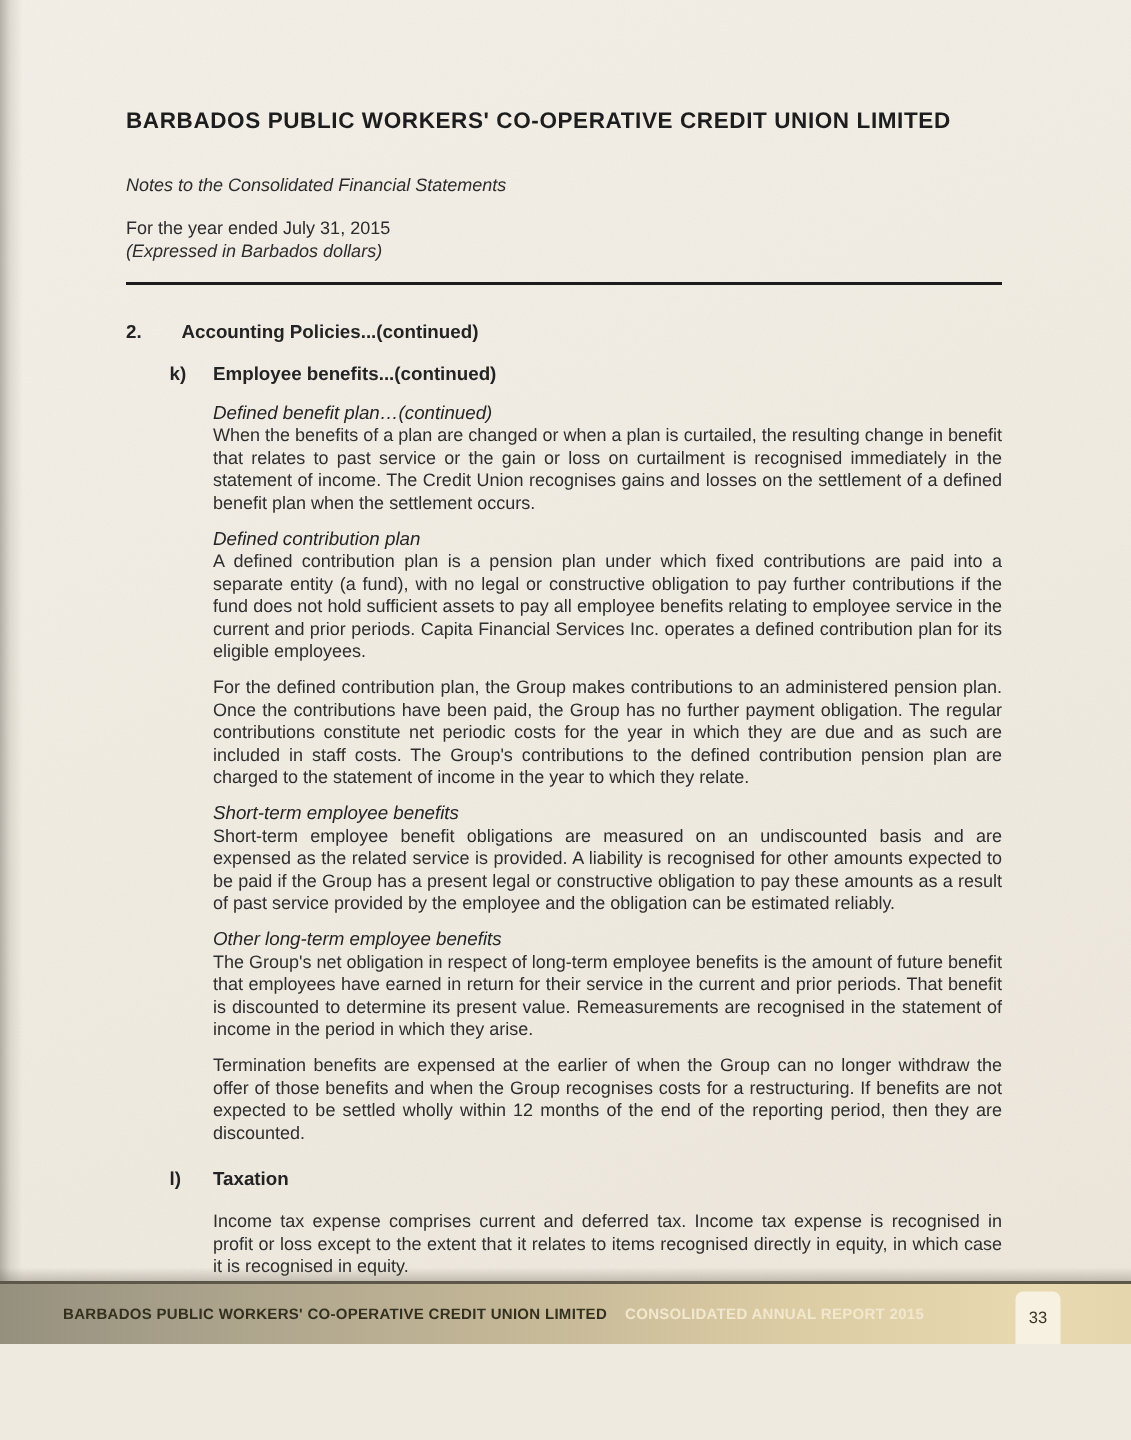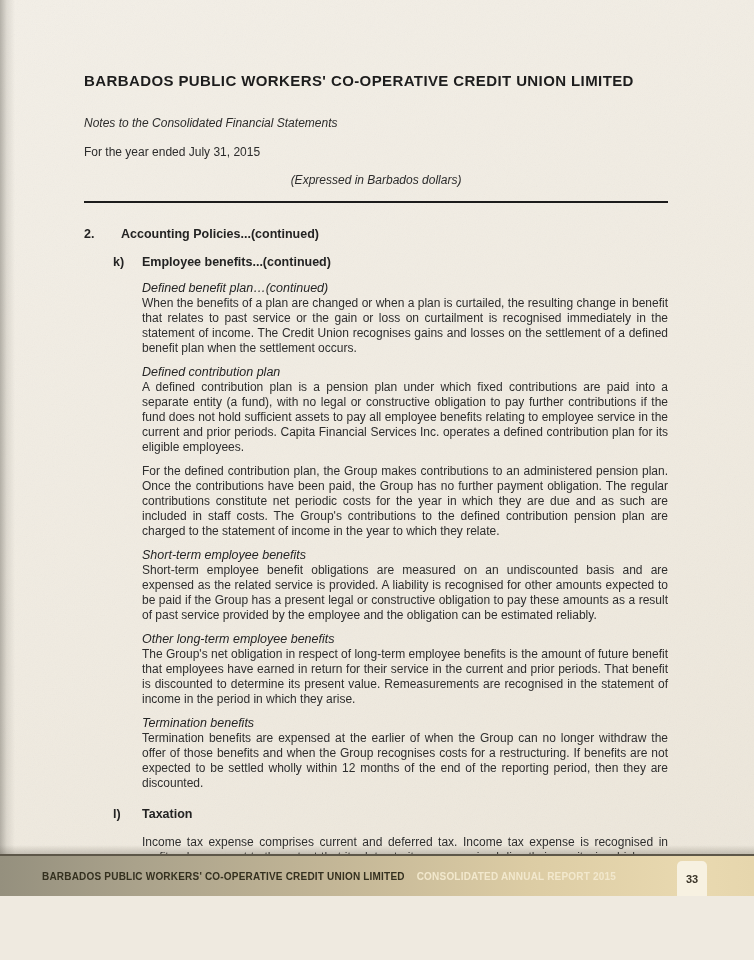--- a/index.html
+++ b/index.html
@@ -16,21 +16,21 @@
     pointer-events:none;
   }
   .content { position:absolute; left:84px; top:72px; width:584px; }
   .title {
     margin:0; font-size:15px; line-height:18px; font-weight:bold;
     letter-spacing:0.4px; color:#1d1d1d; white-space:nowrap;
   }
   .sub { margin:0; font-size:12px; line-height:15px; color:#2c2c2c; }
   .sub.s1 { margin-top:26px;font-style:italic; }
   .sub.s2 { margin-top:14px; }
-  .sub.s3 { margin-top:13px; font-style:italic;text-align:center; }
+  .sub.s3 { font-style:italic; }
   .rule { height:2px; background:#1c1c1c; margin-top:13px; }
   .sec-row { display:flex; font-weight:bold; font-size:12.5px; line-height:15px; color:#232323; }
   .sec1 { margin-top:24px; }
   .sec1 .cell-num { width:37px; flex:none; }
   .sec2 { margin-top:13px; margin-left:34px; }
   .sec2 .cell-num { width:24px; flex:none; }
   .sec3 { margin-top:13px; margin-left:29px; }
   .sec3 .cell-num { width:29px; flex:none; }
   .tax-row { margin-top:16px; }
   .blocks { margin-left:58px; width:526px; margin-top:11px; }
@@ -52,21 +52,21 @@
   .footer-shadow {
     position:absolute; left:0; right:0; bottom:42px; height:9px; pointer-events:none;
     background: linear-gradient(to bottom, rgba(90,84,70,0) 0%, rgba(90,84,70,0.28) 100%);
   }
   .f-company { font-size:10px; font-weight:bold; color:#34301f; letter-spacing:0.2px; white-space:nowrap; }
   .f-report { font-size:10px; font-weight:bold; color:#f2e8cd; margin-left:12px; letter-spacing:0.2px; white-space:nowrap; }
   .page-box {
     position:absolute; left:677px; top:5px; bottom:0; width:30px;
     background:#f7f1e1; border-radius:5px 5px 0 0;
     display:flex; align-items:center; justify-content:center;
-    font-size:11px; font-weight:bold; color:#3a3428;
+    font-size:11px; font-weight:normal; color:#3a3428;
   }
 </style>
 </head>
 <body>
 
 <div class="page">
 
   <svg class="texture-svg" xmlns="http://www.w3.org/2000/svg">
     <filter id="paperTex">
       <feTurbulence type="fractalNoise" baseFrequency="0.9" numOctaves="2" stitchTiles="stitch"></feTurbulence>
@@ -109,21 +109,20 @@
       </div>
       <div class="block">
         <h3>Short-term employee benefits</h3>
         <p>Short-term employee benefit obligations are measured on an undiscounted basis and are expensed as the related service is provided.  A liability is recognised for other amounts expected to be paid if the Group has a present legal or constructive obligation to pay these amounts as a result of past service provided by the employee and the obligation can be estimated reliably.</p>
       </div>
       <div class="block">
         <h3>Other long-term employee benefits</h3>
         <p>The Group's net obligation in respect of long-term employee benefits is the amount of future benefit that employees have earned in return for their service in the current and prior periods.  That benefit is discounted to determine its present value.  Remeasurements are recognised in the statement of income in the period in which they arise.</p>
       </div>
       <div class="block">
-        <h3>Termination benefits</h3>
         <p>Termination benefits are expensed at the earlier of when the Group can no longer withdraw the offer of those benefits and when the Group recognises costs for a restructuring.  If benefits are not expected to be settled wholly within 12 months of the end of the reporting period, then they are discounted.</p>
       </div>
     </div>
 
     <div class="sec-row sec3 tax-row">
       <span class="cell-num">l)</span>
       <span>Taxation</span>
     </div>
     <p class="tax-text">Income tax expense comprises current and deferred tax. Income tax expense is recognised in profit or loss except to the extent that it relates to items recognised directly in equity, in which case it is recognised in equity.</p>
 

